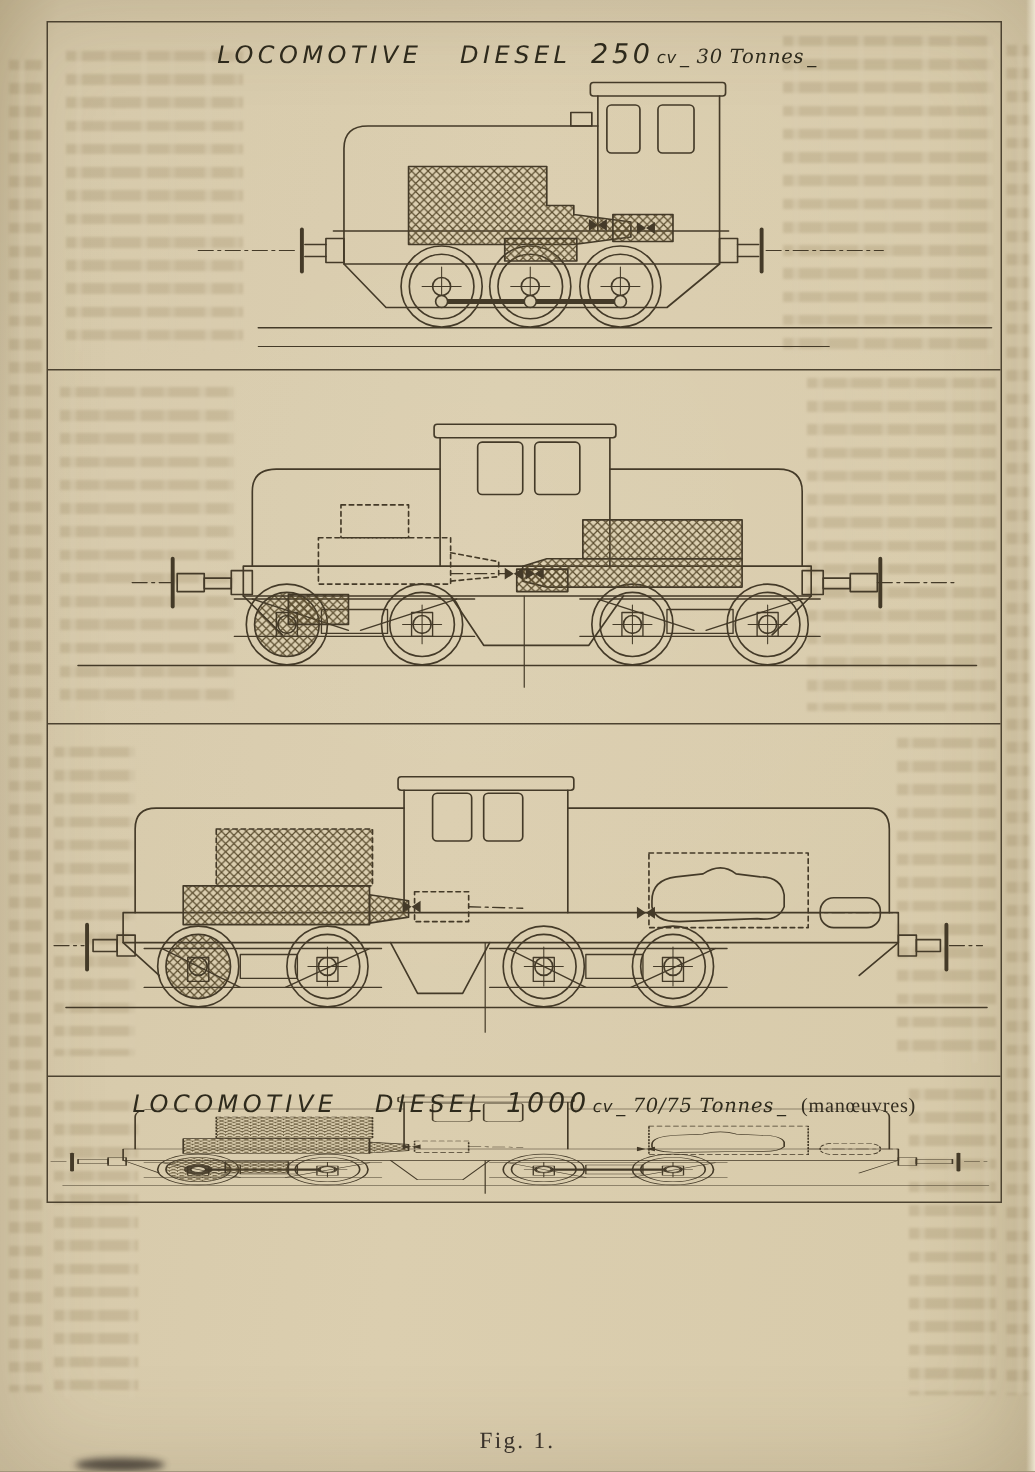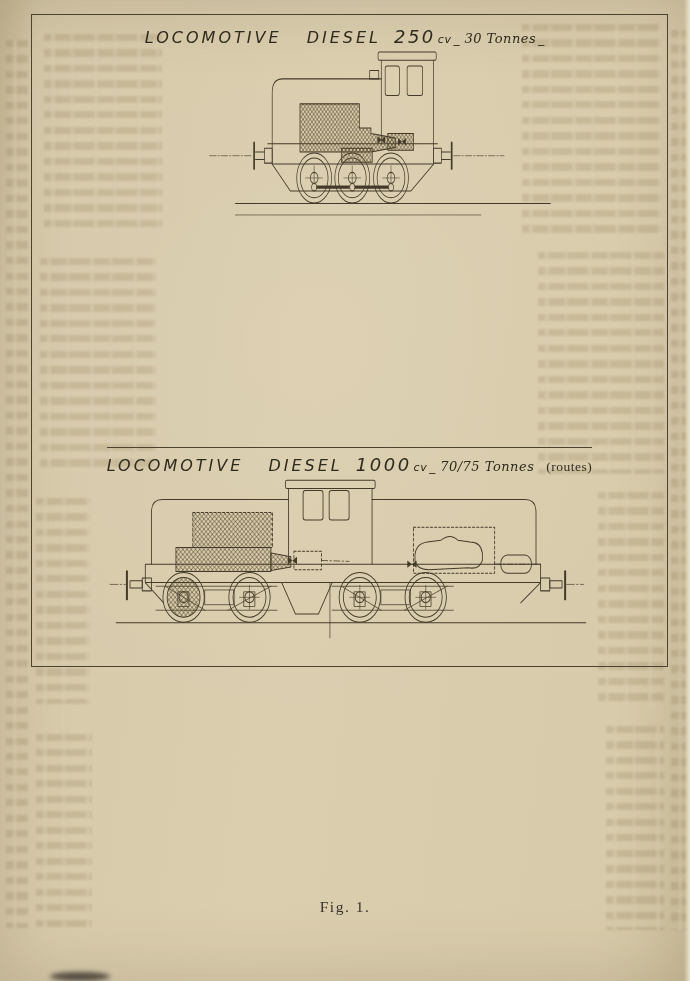--- a/index.html
+++ b/index.html
@@ -14,42 +14,42 @@
   .edge-right{position:absolute;right:0;top:0;width:6px;height:100%;
     background:linear-gradient(90deg,transparent,#ece5d0);}
   
   .ghost{position:absolute;filter:blur(1.1px);opacity:.55;pointer-events:none;
     background:
       repeating-linear-gradient(90deg, transparent 0 7px, rgba(216,204,176,.6) 7px 11px,
         transparent 11px 26px, rgba(216,204,176,.4) 26px 30px, transparent 30px 43px),
       repeating-linear-gradient(180deg, rgba(122,100,61,.33) 0 7px, transparent 7px 15.5px);
   }
   
-  .figure-frame{position:absolute;left:31px;top:14px;width:637px;height:653px;
-    border:1.5px solid #4c4230;box-sizing:border-box;display:flex;flex-direction:column;z-index:1;align-items:center;}
+  .figure-frame{position:absolute;left:31px;top:14px;width:637px;height:788px;
+    border:1.5px solid #4c4230;box-sizing:border-box;display:flex;flex-direction:column;z-index:1;}
   .panel{position:relative;box-sizing:border-box;}
   .panel + .panel{border-top:1.4px solid #4c4230;}
   .panel-1{height:231px}.panel-2{height:236px}.panel-3{height:235px}.panel-4{flex:1}
   .drawing{position:absolute;left:0;top:0;width:100%;height:100%;z-index:1;}
   
   .panel-title{position:relative;z-index:2;text-align:center;color:#2e2a1c;
     font-style:italic;white-space:nowrap;}
   .panel-1 .panel-title{padding-top:11px}
   .panel-2 .panel-title{padding-top:7px}
   .panel-3 .panel-title{padding-top:6px}
   .panel-4 .panel-title{padding-top:7px}
   .t-main{font-size:16px;letter-spacing:3px;word-spacing:17px;margin-right:13px;}
   .t-power{font-size:18px;letter-spacing:2.5px;margin-right:2px;}
   .t-unit{font-size:11px;letter-spacing:.5px;}
   .t-sep{font-size:12px;margin:0 2px;}
   .t-weight{font-family:"DejaVu Serif",serif;font-size:13px;letter-spacing:.5px;margin-left:3px;}
   .t-note{font-family:"Liberation Serif",serif;font-style:normal;font-size:13.5px;
     margin-left:8px;letter-spacing:.5px;color:#332d20;}
   
-  .caption{position:absolute;top:898px;left:0;width:100%;text-align:center;z-index:2;
+  .caption{position:absolute;top:952px;left:0;width:100%;text-align:center;z-index:2;
     font-family:"Liberation Serif",serif;font-size:15.5px;letter-spacing:1.5px;color:#39322a;}
   .smudge{position:absolute;left:50px;top:972px;width:60px;height:9px;background:#38312a;
     border-radius:50%;filter:blur(2.5px);opacity:.8;z-index:2;}
 </style>
 </head>
 <body>
 
 <div class="page">
 
   <div class="ghost" style="left:44px;top:34px;width:118px;height:200px"></div>
@@ -223,23 +223,20 @@
               <rect x="534" y="136" width="18" height="12"></rect>
               <line x1="554" y1="126" x2="554" y2="158" stroke-width="2.6"></line>
           </g>
           <path d="M304,132 L310,136 L304,140 Z M316,132 L310,136 L316,140 Z" fill="#443a28" stroke="none"></path>
           <path d="M318,132 L324,136 L318,140 Z M330,132 L324,136 L330,140 Z" fill="#443a28" stroke="none"></path>
         </g>
       </svg>
     </section>
 
     <section class="panel panel-3">
-      <div class="panel-title">
-        <span class="t-main">LOCOMOTIVE DIESEL</span><span class="t-power">1000</span><span class="t-unit">cv</span><span class="t-sep">_</span><span class="t-weight">70/75 Tonnes</span><span class="t-sep"></span><span class="t-note">(routes)</span>
-      </div>
       <svg class="drawing" viewBox="0 0 634 235" preserveAspectRatio="none">
         <defs>
             <pattern id="xh3" width="5.5" height="5.5" patternUnits="userSpaceOnUse">
           <path d="M0 5.5L5.5 0M0 0L5.5 5.5" stroke="#5a4c2e" stroke-width="0.8"></path>
             </pattern>
           </defs>
         <g stroke="#443a28" stroke-width="1.1" fill="none" stroke-linecap="round" stroke-linejoin="round">
           <line x1="12" y1="189.5" x2="625" y2="189.5"></line>
           <line x1="4" y1="148" x2="24" y2="148" stroke-width="0.8" stroke-dasharray="10 3 2 3"></line>
           <line x1="600" y1="148" x2="622" y2="148" stroke-width="0.8" stroke-dasharray="10 3 2 3"></line>
@@ -316,20 +313,23 @@
               <rect x="578" y="144" width="16" height="8"></rect>
               <line x1="598" y1="134" x2="598" y2="164" stroke-width="2.6"></line>
           </g>
           <path d="M236,118 L242,122 L236,126 Z M248,118 L242,122 L248,126 Z" fill="#443a28" stroke="none"></path>
           <path d="M392,122 L398,126 L392,130 Z M404,122 L398,126 L404,130 Z" fill="#443a28" stroke="none"></path>
         </g>
       </svg>
     </section>
 
     <section class="panel panel-4">
+      <div class="panel-title">
+        <span class="t-main">LOCOMOTIVE DIESEL</span><span class="t-power">1000</span><span class="t-unit">cv</span><span class="t-sep">_</span><span class="t-weight">70/75 Tonnes</span><span class="t-sep">_</span><span class="t-note">(manœuvres)</span>
+      </div>
       <svg class="drawing" viewBox="0 0 634 218" preserveAspectRatio="none">
         <defs>
             <pattern id="xh4" width="5.5" height="5.5" patternUnits="userSpaceOnUse">
           <path d="M0 5.5L5.5 0M0 0L5.5 5.5" stroke="#5a4c2e" stroke-width="0.8"></path>
             </pattern>
           </defs>
         <g stroke="#443a28" stroke-width="1.1" fill="none" stroke-linecap="round" stroke-linejoin="round">
           <line x1="10" y1="189.5" x2="626" y2="189.5"></line>
           <line x1="2" y1="148" x2="14" y2="148" stroke-width="0.8" stroke-dasharray="10 3 2 3"></line>
           <line x1="610" y1="148" x2="628" y2="148" stroke-width="0.8" stroke-dasharray="10 3 2 3"></line>

